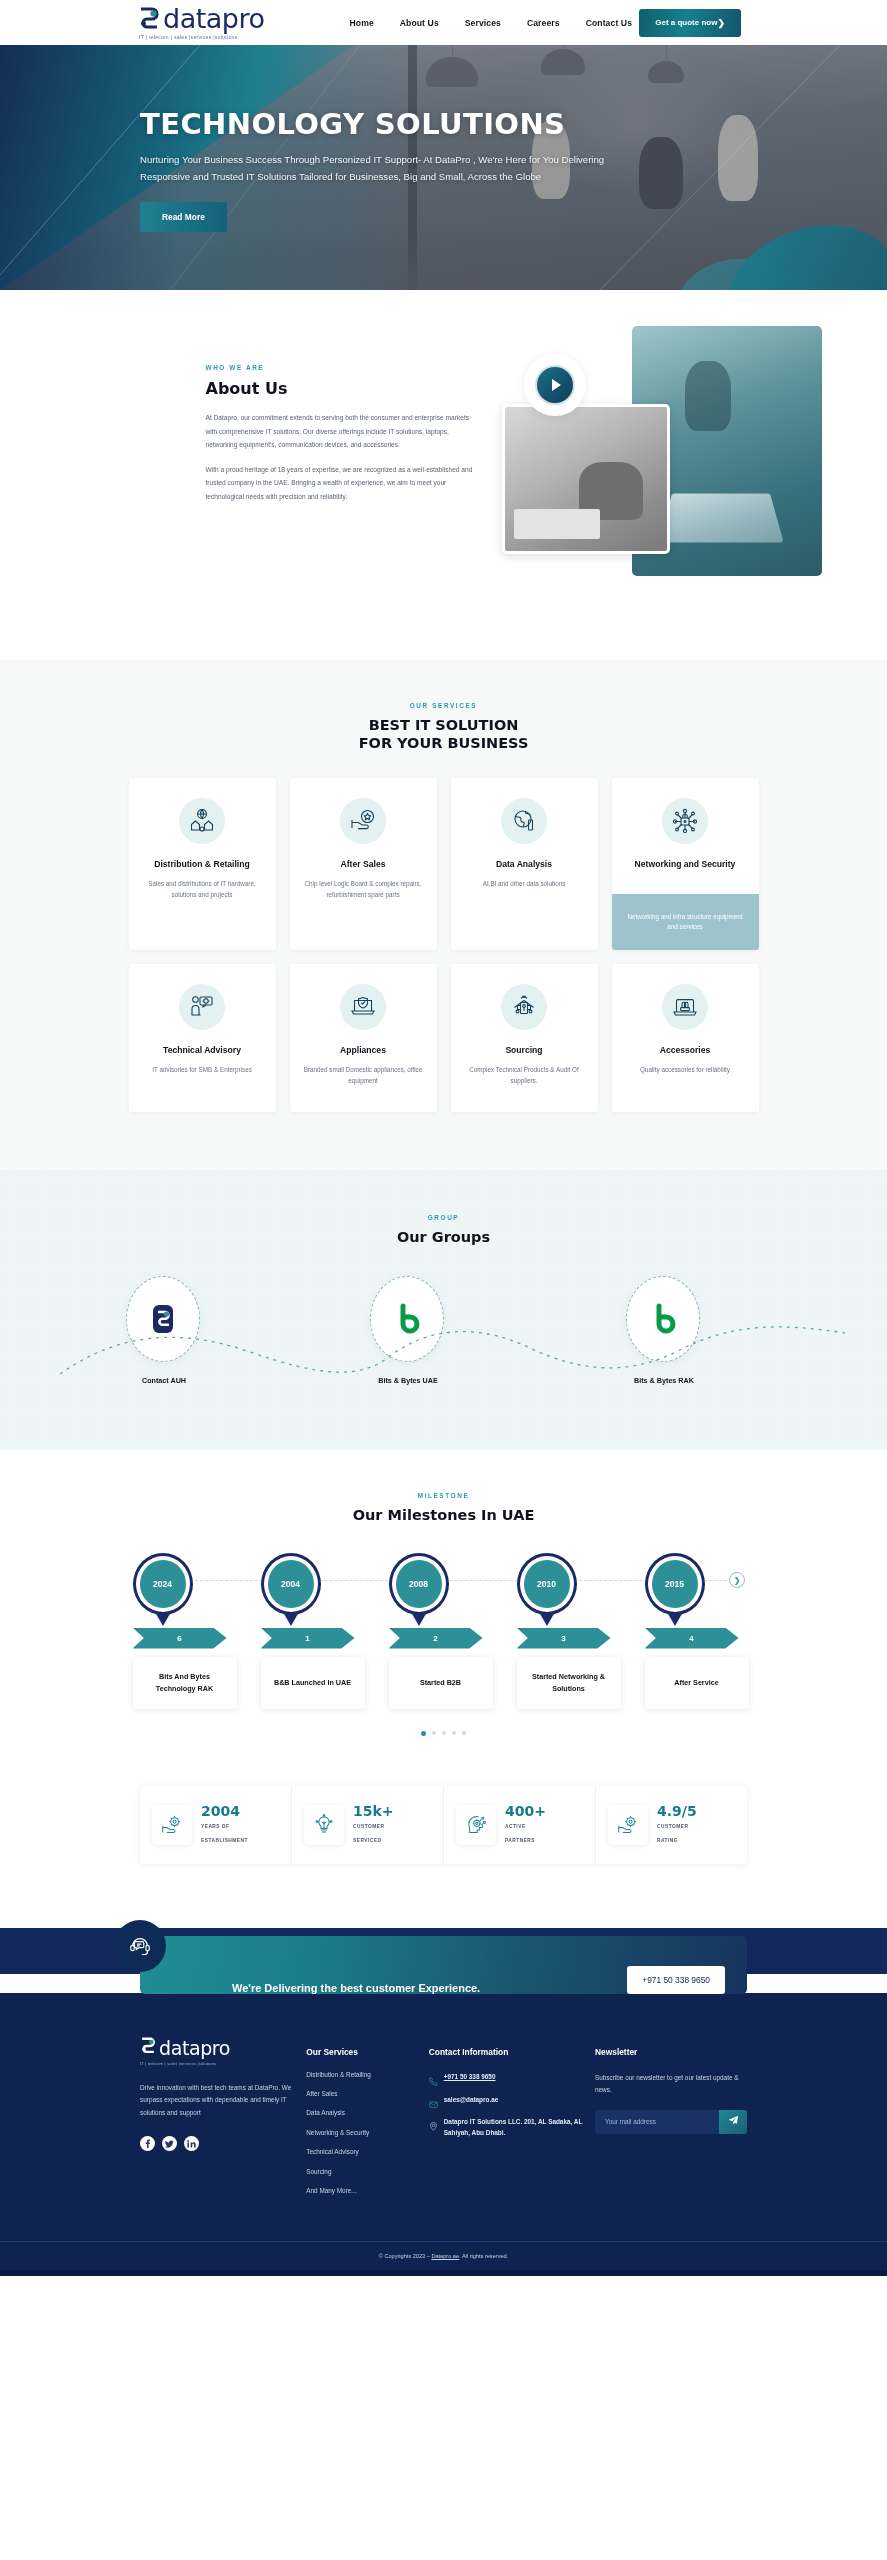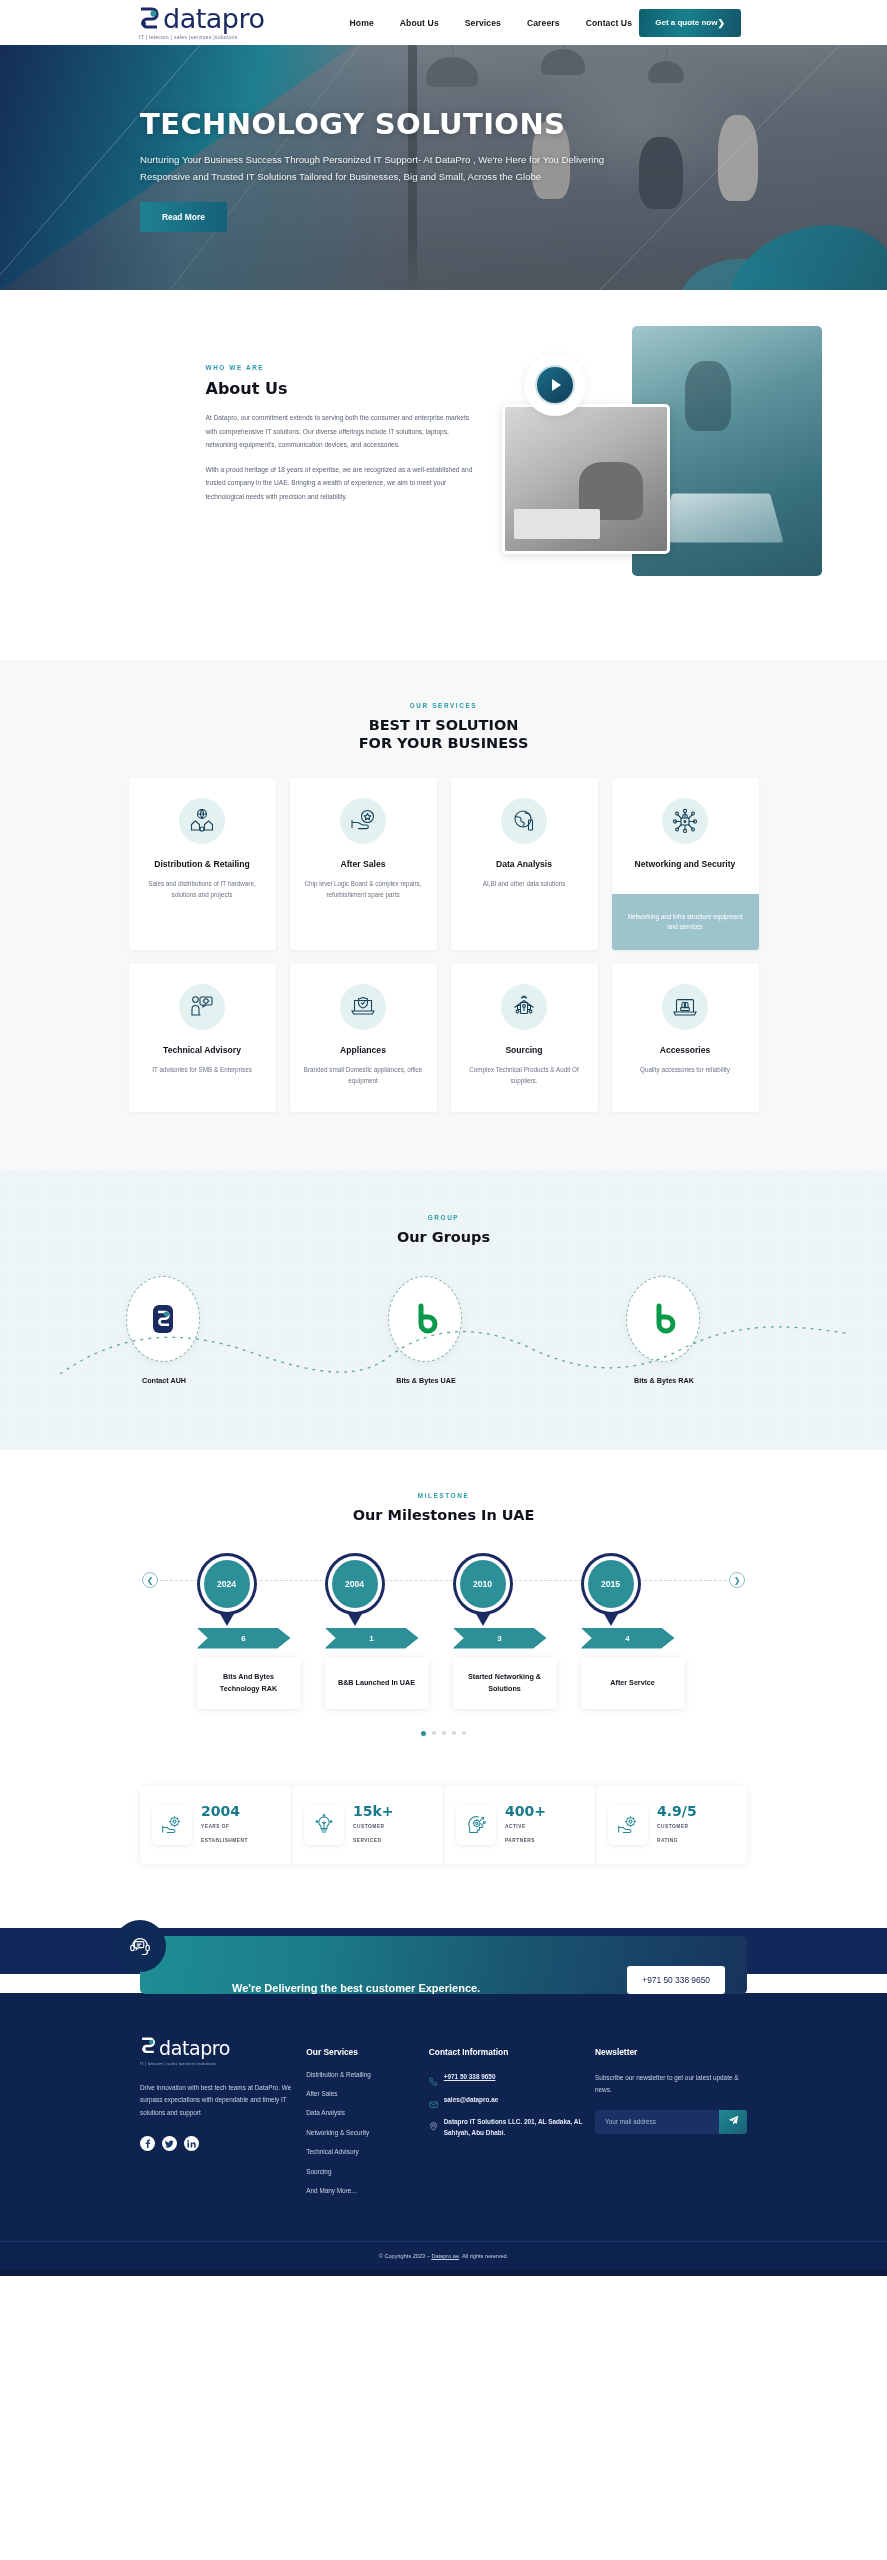--- a/index.html
+++ b/index.html
@@ -99,21 +99,21 @@
   
   .groups{background:#eef5f6;padding:44px 0 54px;text-align:center;position:relative;overflow:hidden}
   .dots-bg{position:absolute;inset:0;opacity:.5;
     background-image:radial-gradient(#cfdde0 .8px,transparent .8px);background-size:11px 11px}
   .groups-inner{position:relative;z-index:2}
   .grp-row{margin-top:30px;position:relative;height:120px}
   .grp{position:absolute;top:0;width:76px;text-align:center}
   .grp .oval{width:74px;height:86px;border-radius:50%;border:1.4px dashed #7fb4ae;background:#fff;
     display:flex;align-items:center;justify-content:center;box-shadow:0 2px 8px rgba(0,0,0,.05)}
   .grp .lbl{font-size:7.2px;font-weight:bold;color:#11131c;margin-top:14px;white-space:nowrap}
-  .g1{left:126px}.g2{left:388px}.g3{left:626px}
+  .g1{left:126px}.g2{left:370px}.g3{left:626px}
   .grp-line{position:absolute;left:60px;right:40px;top:46px;height:60px;z-index:1}
 
   
   .miles{background:#fff;padding:42px 8px 40px;text-align:center;position:relative}
   .m-row{display:flex;justify-content:center;gap:18px;margin-top:28px;position:relative}
   .m-col{width:110px;display:flex;flex-direction:column;align-items:flex-start}
   .pin{width:60px;height:66px;position:relative}
   .pin .outer{width:60px;height:62px;border-radius:50%;border:3px solid #1b2a63;background:#fff;
     display:flex;align-items:center;justify-content:center}
   .pin .inner{width:46px;height:48px;border-radius:50%;background:#2d8f98;color:#fff;font-size:8.6px;font-weight:bold;
@@ -473,20 +473,30 @@
               <div class="inner">2004</div>
             </div>
           <span class="tip"></span>
         </div>
         <div class="arrow">1</div>
         <div class="m-card">B&amp;B Launched In UAE</div>
       </div>
       <div class="m-col">
         <div class="pin">
           <div class="outer">
+              <div class="inner">2008</div>
+            </div>
+          <span class="tip"></span>
+        </div>
+        <div class="arrow">2</div>
+        <div class="m-card">Started B2B</div>
+      </div>
+      <div class="m-col">
+        <div class="pin">
+          <div class="outer">
               <div class="inner">2010</div>
             </div>
           <span class="tip"></span>
         </div>
         <div class="arrow">3</div>
         <div class="m-card">Started Networking &amp; Solutions</div>
       </div>
       <div class="m-col">
         <div class="pin">
           <div class="outer">

